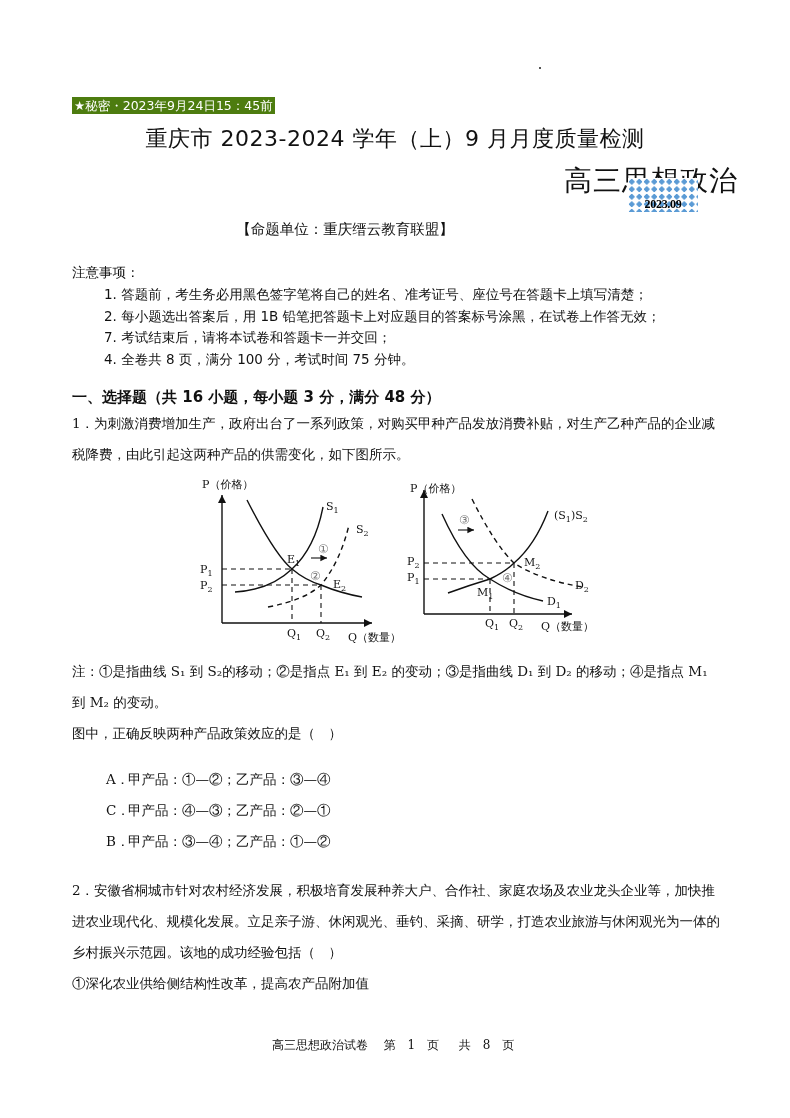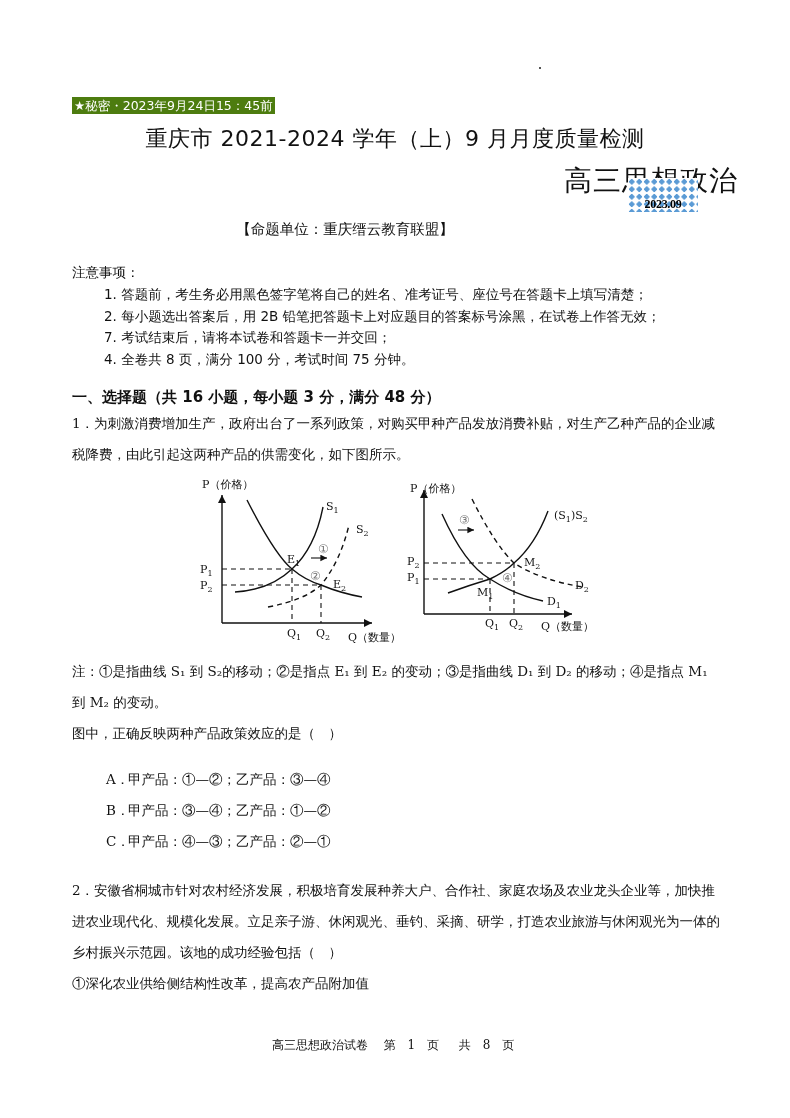--- a/index.html
+++ b/index.html
@@ -46,31 +46,31 @@
   .footer span { margin: 0 4px; }
   .dot-mark { left: 539px; top: 67px; width: 2px; height: 2px; background: #555; }
   svg text { font-family: "DejaVu Serif", "Liberation Serif", serif; }
 </style>
 </head>
 <body>
 
 <div class="abs dot-mark"></div>
 
 <div class="abs secret">★秘密・2023年9月24日15：45前</div>
-<div class="abs exam-title">重庆市 2021-2024 学年（上）9 月月度质量检测</div>
+<div class="abs exam-title">重庆市 2023-2024 学年（上）9 月月度质量检测</div>
 <div class="abs subject">高三思想政治</div>
 <div class="abs date-badge">
     <span>2023.09</span>
   </div>
 <div class="abs unit">【命题单位：重庆缙云教育联盟】</div>
 
 <div class="abs notice-head">注意事项：</div>
 <ul class="abs notice-list">
   <li>1. 答题前，考生务必用黑色签字笔将自己的姓名、准考证号、座位号在答题卡上填写清楚；</li>
-  <li>2. 每小题选出答案后，用 2B 铅笔把答题卡上对应题目的答案标号涂黑，在试卷上作答无效；</li>
+  <li>2. 每小题选出答案后，用 1B 铅笔把答题卡上对应题目的答案标号涂黑，在试卷上作答无效；</li>
   <li>7. 考试结束后，请将本试卷和答题卡一并交回；</li>
   <li>4. 全卷共 8 页，满分 100 分，考试时间 75 分钟。</li>
 </ul>
 
 <div class="abs section-title">一、选择题（共 16 小题，每小题 3 分，满分 48 分）</div>
 
 <div class="abs para q1-stem">1．为刺激消费增加生产，政府出台了一系列政策，对购买甲种产品发放消费补贴，对生产乙种产品的企业减税降费，由此引起这两种产品的供需变化，如下图所示。</div>
 
 <svg class="abs" style="left:190px;top:470px;" width="215" height="180" viewBox="190 470 215 180">
   <defs>
@@ -143,22 +143,22 @@
     <text x="459" y="524" fill="#777" font-size="12">③</text>
     <text x="502" y="582" fill="#777" font-size="12">④</text>
   </g>
 </svg>
 
 <div class="abs para note">注：①是指曲线 S₁ 到 S₂的移动；②是指点 E₁ 到 E₂ 的变动；③是指曲线 D₁ 到 D₂ 的移动；④是指点 M₁ 到 M₂ 的变动。</div>
 <div class="abs para ask">图中，正确反映两种产品政策效应的是（　）</div>
 
 <ul class="abs options">
   <li><span class="opt-letter">A．</span><span>甲产品：①—②；乙产品：③—④</span></li>
+  <li><span class="opt-letter">C．</span><span>甲产品：④—③；乙产品：②—①</span></li>
   <li><span class="opt-letter">B．</span><span>甲产品：③—④；乙产品：①—②</span></li>
-  <li><span class="opt-letter">C．</span><span>甲产品：④—③；乙产品：②—①</span></li>
 </ul>
 
 <div class="abs para q2-stem">2．安徽省桐城市针对农村经济发展，积极培育发展种养大户、合作社、家庭农场及农业龙头企业等，加快推进农业现代化、规模化发展。立足亲子游、休闲观光、垂钓、采摘、研学，打造农业旅游与休闲观光为一体的乡村振兴示范园。该地的成功经验包括（　）</div>
 <div class="abs para q2-item">①深化农业供给侧结构性改革，提高农产品附加值</div>
 
 <div class="abs footer">
   <span>高三思想政治试卷</span>
   <span><span>第</span> <span>1</span> <span>页</span></span>
   <span><span>共</span> <span>8</span> <span>页</span></span>
 </div>

